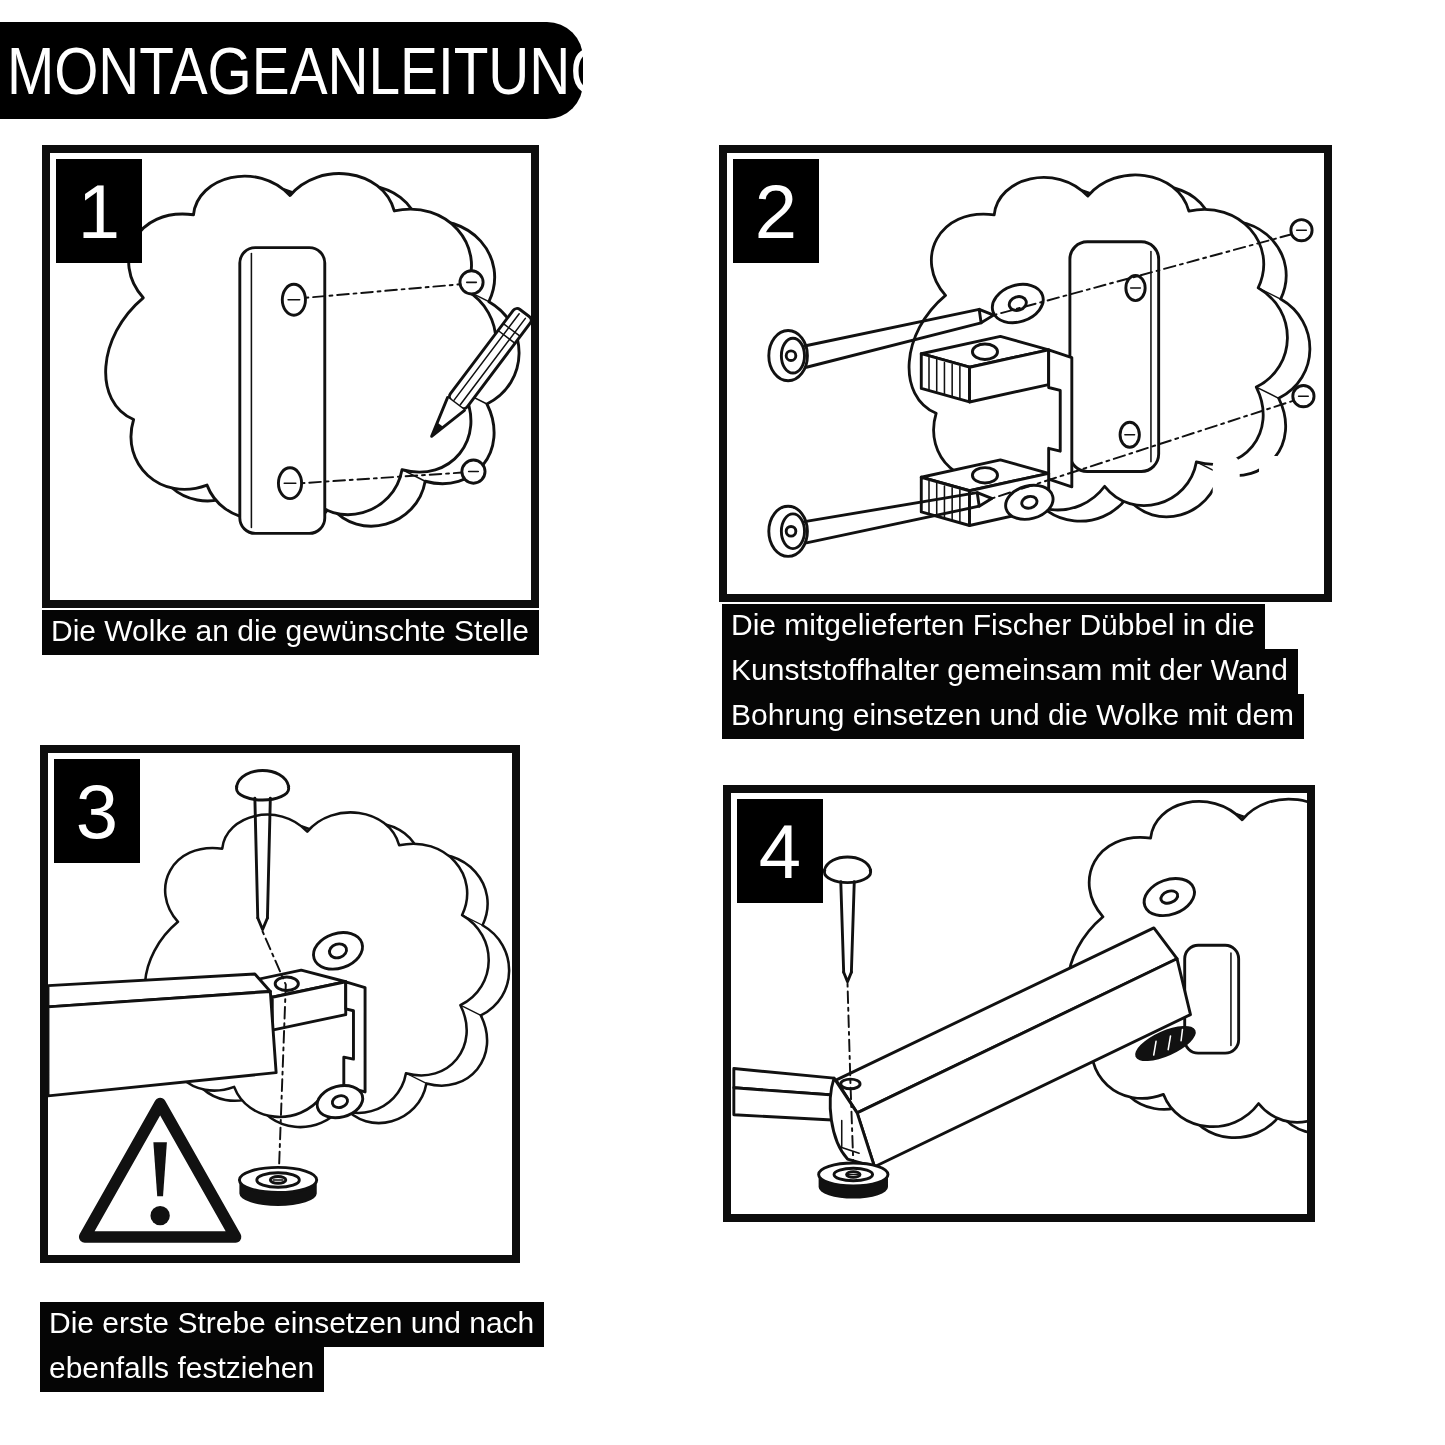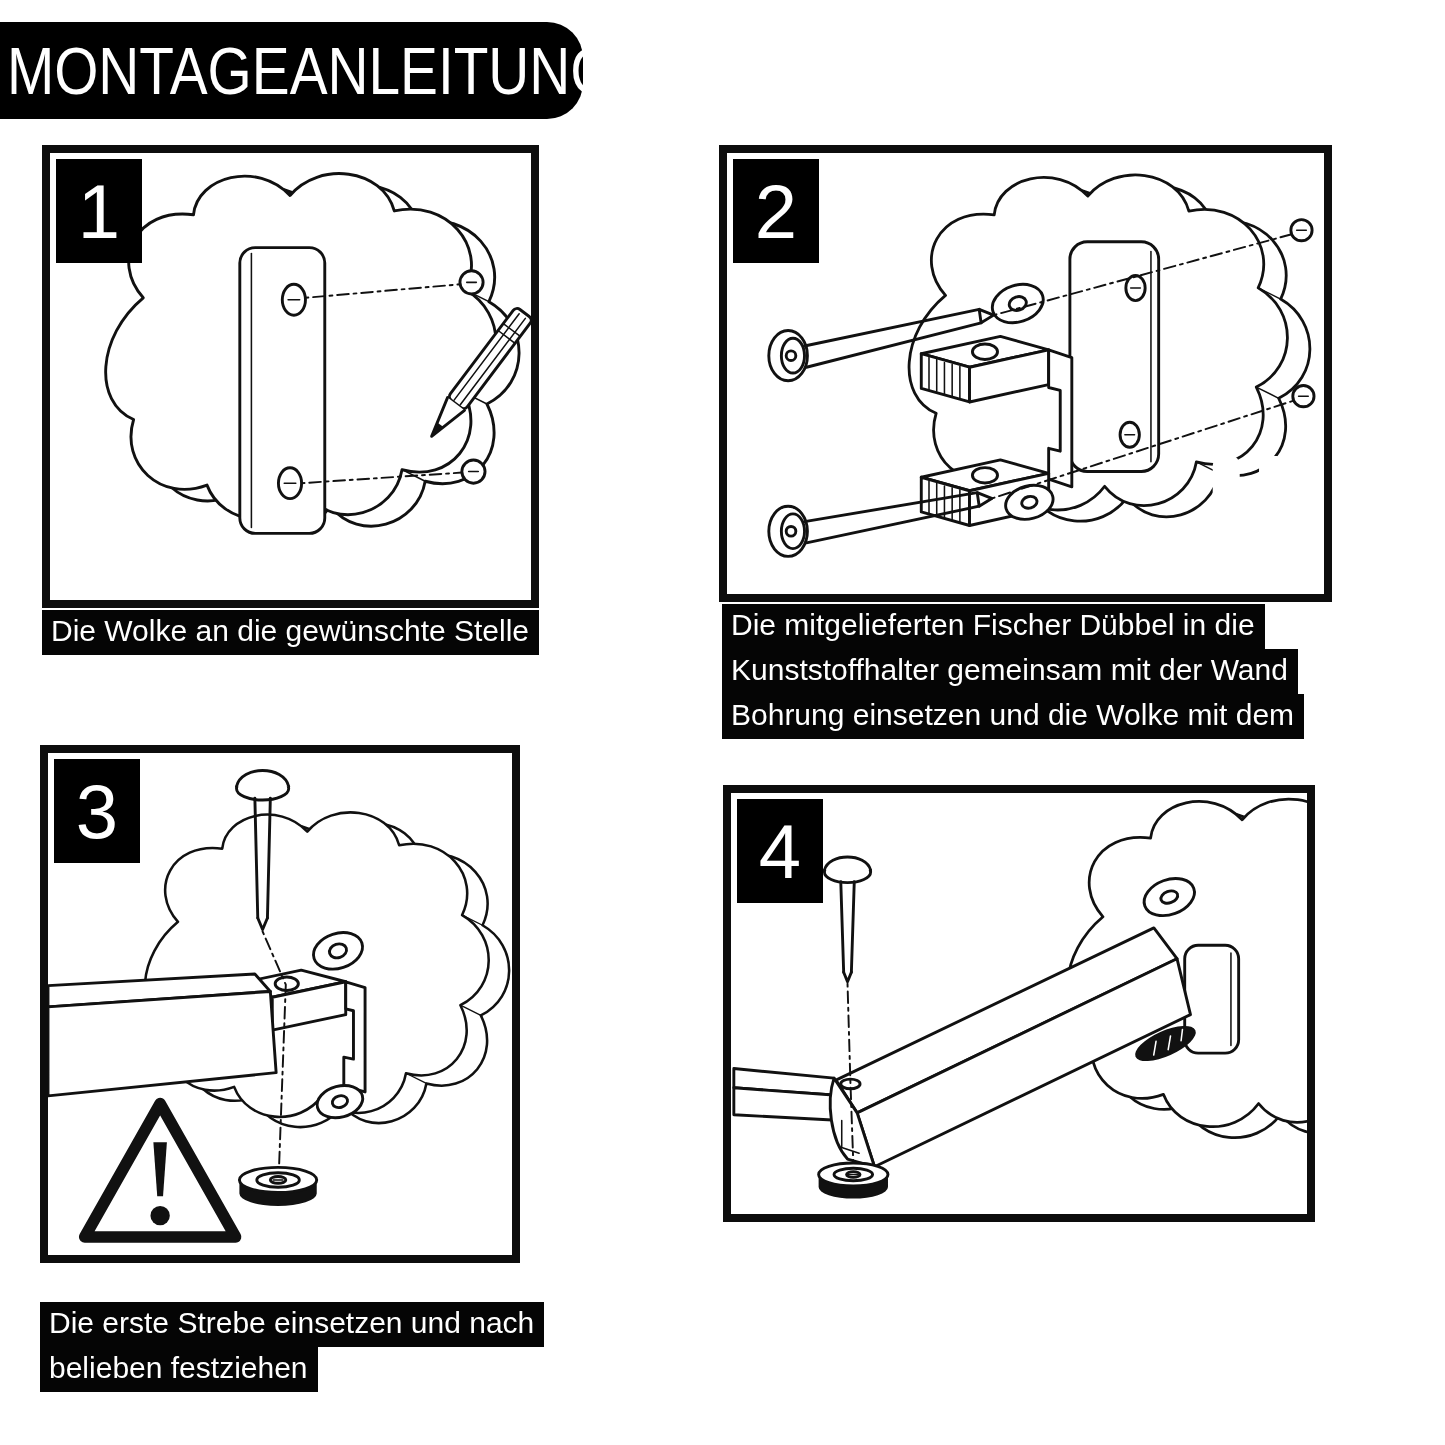--- a/index.html
+++ b/index.html
@@ -221,21 +221,21 @@
       <path class="ink" d="M81,50 L95,50 L91,106 L85,106 Z"></path>
       <circle class="ink" cx="88" cy="126" r="10"></circle>
     </g>
   </svg>
   <div class="badge">
     <span>3</span>
   </div>
 </div>
 <div class="cap" id="c3">
   <div class="cap-line">Die erste Strebe einsetzen und nach</div>
-  <div class="cap-line">belieben festziehen</div>
+  <div class="cap-line">ebenfalls festziehen</div>
 </div>
 
 <div class="panel" id="p4">
   <svg class="ill" viewBox="0 0 592 437" preserveAspectRatio="xMidYMid meet">
     <g transform="translate(292,-14) scale(0.95)">
       <path transform="translate(24,12)" d="M96,150 C62,112 88,56 148,64 C152,24 214,8 248,44 C278,8 344,16 356,60 C410,48 452,96 430,142 C472,166 472,226 428,248 C452,296 414,342 364,328 C356,374 296,392 266,354 C238,392 178,386 162,344 C114,362 72,322 86,276 C44,258 48,190 96,150 Z"></path>
       <path d="M96,150 C62,112 88,56 148,64 C152,24 214,8 248,44 C278,8 344,16 356,60 C410,48 452,96 430,142 C472,166 472,226 428,248 C452,296 414,342 364,328 C356,374 296,392 266,354 C238,392 178,386 162,344 C114,362 72,322 86,276 C44,258 48,190 96,150 Z"></path>
       <path class="thin" d="M430,142 l24,12 M428,248 l24,12"></path>
     </g>
     <g>

